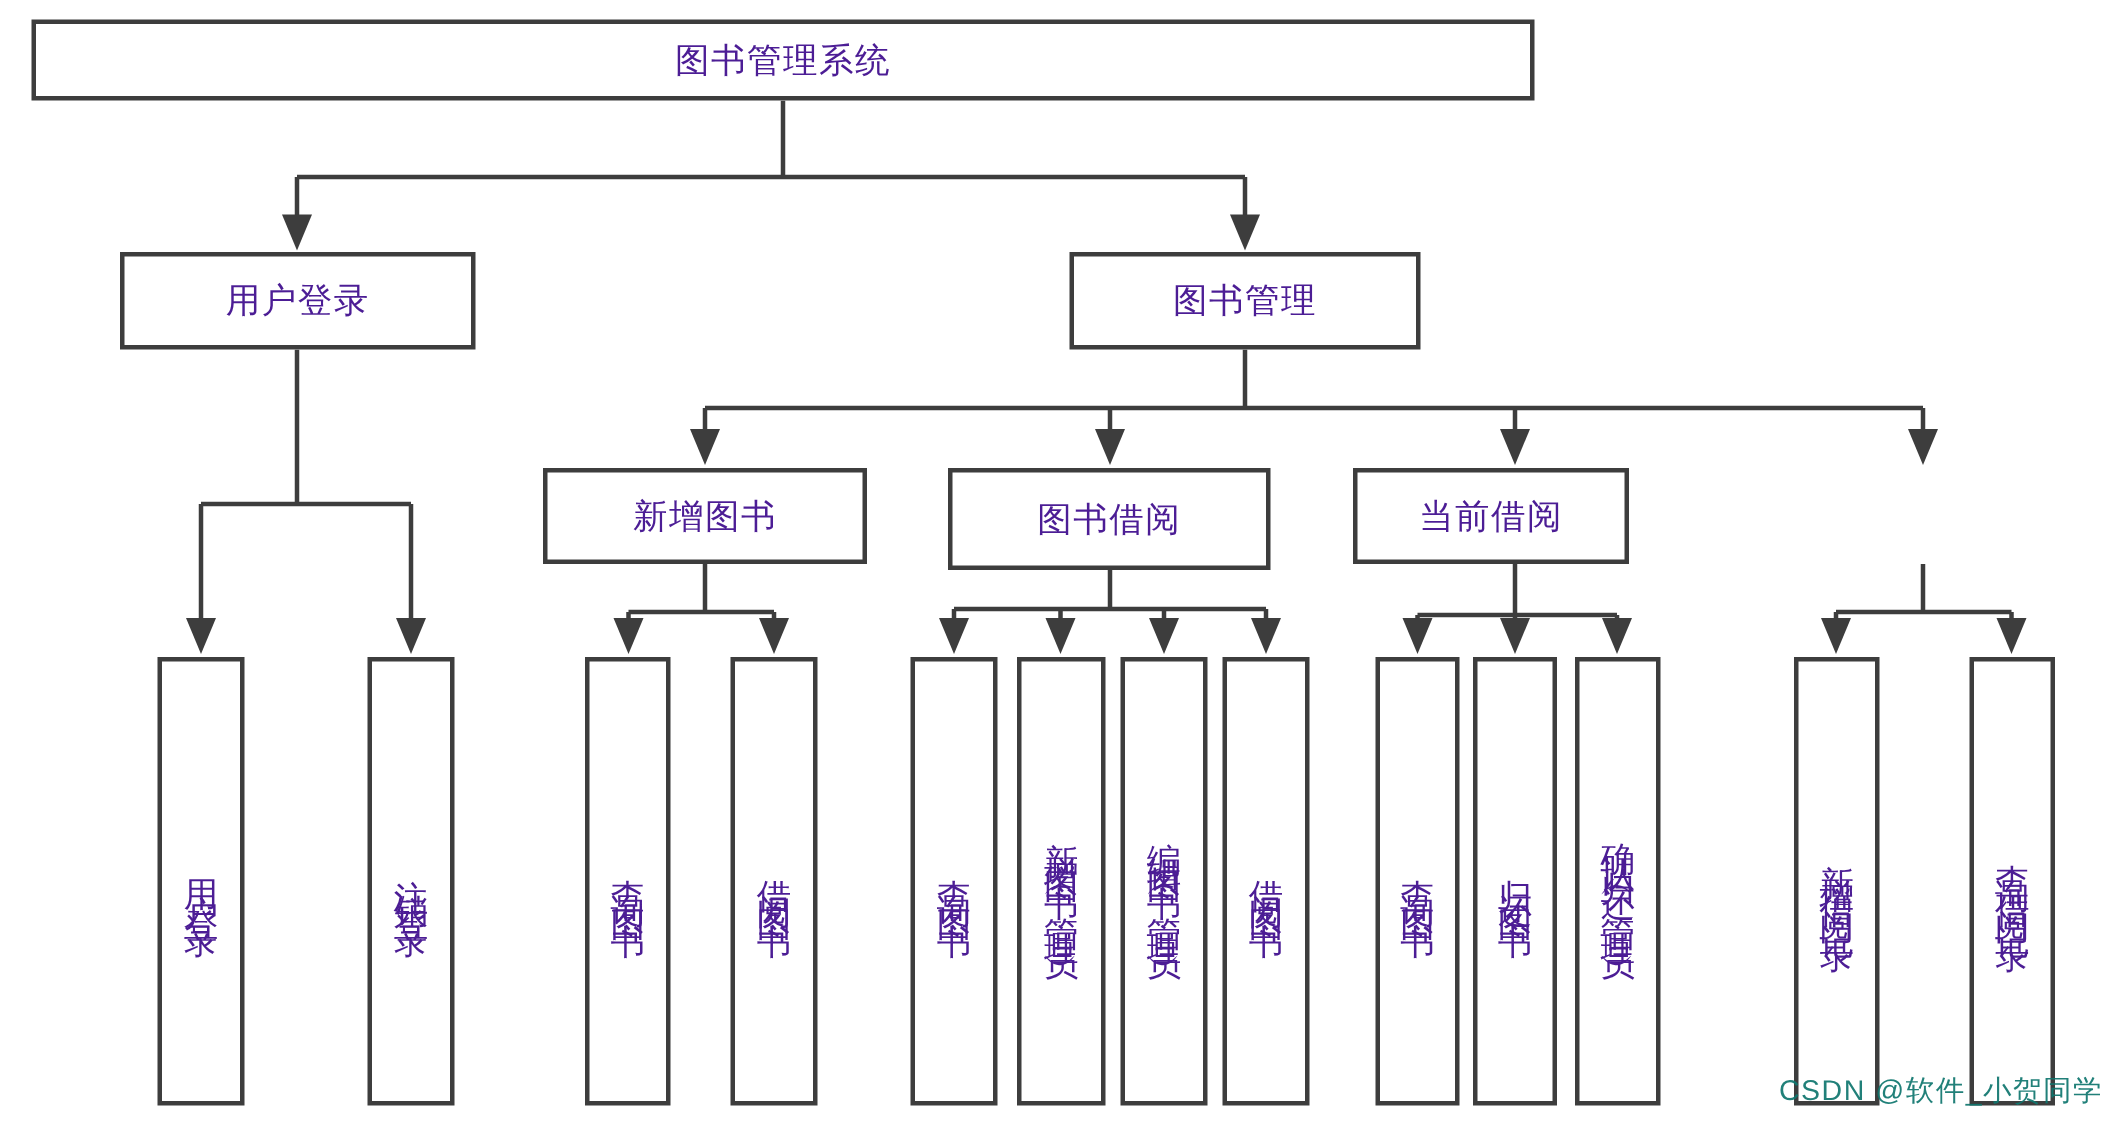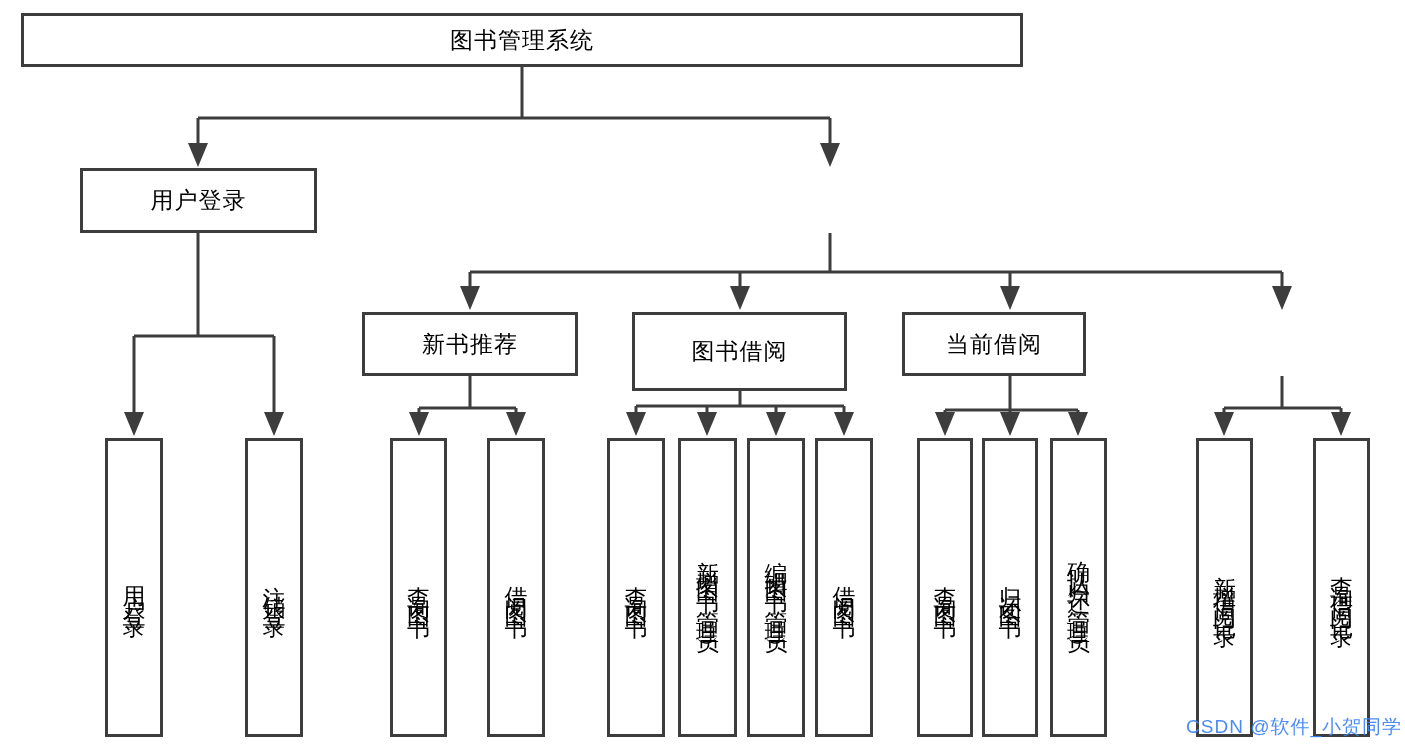--- a/index.html
+++ b/index.html
@@ -15,38 +15,38 @@
   #connectors { position: absolute; left: 0; top: 0; z-index: 1; }
   #connectors path { stroke: #3d3d3d; stroke-width: 3; fill: none; }
   #connectors polygon { fill: #3d3d3d; stroke: none; }
   .node {
     position: absolute;
     border: 3px solid #3d3d3d;
     background: #ffffff;
     display: flex;
     align-items: center;
     justify-content: center;
-    color: #000000;
+    color: #4c1d95;
     font-size: 23px;
     z-index: 2;
   }
   .node.h .lbl { letter-spacing: 1px; white-space: nowrap; }
   .node.v .lbl {
     writing-mode: vertical-rl;
     text-orientation: mixed;
     letter-spacing: 10px;
     line-height: 1;
     white-space: nowrap;
   }
   .watermark {
     position: absolute;
     right: 3px;
     top: 714px;
     font-size: 19px;
-    color: #3b82f6;
+    color: #0f766e;
     opacity: 0.92;
     letter-spacing: 1px;
     white-space: nowrap;
     z-index: 5;
   }
 </style>
 </head>
 <body>
 
 <div id="stage">
@@ -94,25 +94,28 @@
     </g>
   </svg>
 
   <div class="node h" style="left:21px;top:13px;width:1002px;height:54px">
     <span class="lbl">图书管理系统</span>
   </div>
 
   <div class="node h" style="left:80px;top:168px;width:237px;height:65px">
     <span class="lbl">用户登录</span>
   </div>
+  <div class="node h" style="left:713px;top:168px;width:234px;height:65px">
+    <span class="lbl">图书管理</span>
+  </div>
 
   <div class="node h" style="left:362px;top:312px;width:216px;height:64px">
-    <span class="lbl">新书推荐</span>
+    <span class="lbl">新增图书</span>
   </div>
-  <div class="node h" style="left:632px;top:312px;width:215px;height:79px">
+  <div class="node h" style="left:632px;top:312px;width:215px;height:68px">
     <span class="lbl">图书借阅</span>
   </div>
   <div class="node h" style="left:902px;top:312px;width:184px;height:64px">
     <span class="lbl">当前借阅</span>
   </div>
 
   <div class="node v" style="left:105px;top:438px;width:58px;height:299px">
     <span class="lbl">用户登录</span>
   </div>
   <div class="node v" style="left:245px;top:438px;width:58px;height:299px">

